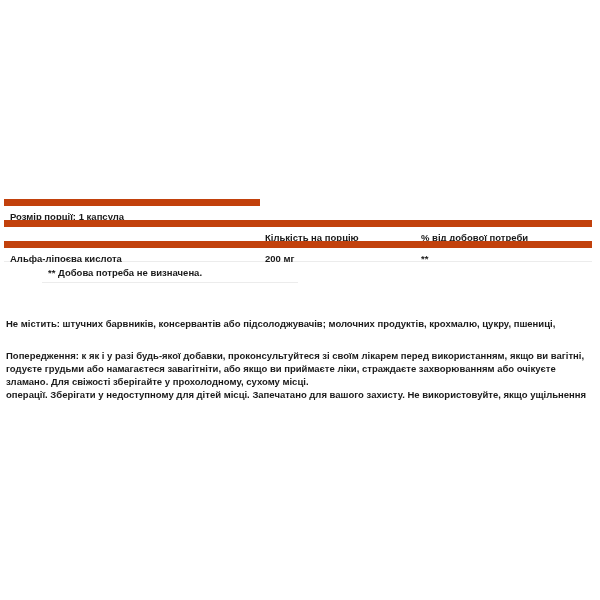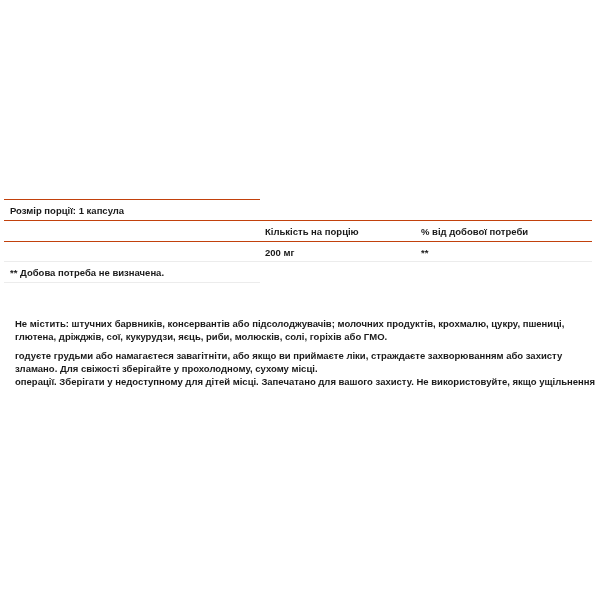--- a/index.html
+++ b/index.html
@@ -17,46 +17,47 @@
     }
     .facts {
       position: absolute;
       left: 4px;
       top: 199px;
       width: 588px;
     }
     .row {
       position: relative;
       height: 21px;
-      border-top: 1px solid #c2410c;
+      border-top: 7px solid #c2410c;
       font-size: 9.5px;
       font-weight: 600;
       line-height: 21px;
       box-sizing: border-box;
     }
     .row.short { width: 256px; }
     .row.full { width: 588px; }
     .row .cell {
       position: absolute;
       top: 0;
       white-space: nowrap;
     }
     .c1 { left: 6px; }
     .c2 { left: 261px; }
     .c3 { left: 417px; }
     .row.last-short {
       width: 256px;
       border-bottom: 1px solid #ececec;
+      margin-left: 38px;
     }
     .row.full-bottom {
       border-bottom: 1px solid #ececec;
     }
     .para {
       position: absolute;
-      left: 15px;
+      left: 6px;
       width: 585px;
       font-size: 9.5px;
       font-weight: 600;
       line-height: 13px;
       color: #1a1a1a;
     }
     .para.p1 { top: 317px; }
     .para.p2 { top: 349px; }
     .para .line { display: block; white-space: nowrap; }
   </style>
@@ -66,30 +67,31 @@
 <div class="facts">
   <div class="row short">
     <span class="cell c1">Розмір порції: 1 капсула</span>
   </div>
   <div class="row full">
     <span class="cell c1"></span>
     <span class="cell c2">Кількість на порцію</span>
     <span class="cell c3">% від добової потреби</span>
   </div>
   <div class="row full full-bottom">
+    <span class="cell c1">Альфа-ліпоєва кислота</span>
     <span class="cell c2">200 мг</span>
     <span class="cell c3">**</span>
   </div>
   <div class="row last-short" style="border-top:none;">
     <span class="cell c1">** Добова потреба не визначена.</span>
   </div>
 </div>
 
 <div class="para p1">
   <span class="line">Не містить: штучних барвників, консервантів або підсолоджувачів; молочних продуктів, крохмалю, цукру, пшениці,</span>
-  <span class="line">глютена, дріжджів, сої, кукурудзи, яєць, риби, молюсків, солі, горіхів або ГМО.</span>
 </div>
 
 <div class="para p2">
-  <span class="line">годуєте грудьми або намагаєтеся завагітніти, або якщо ви приймаєте ліки, страждаєте захворюванням або захисту</span>
+  <span class="line">Попередження: к як і у разі будь-якої добавки, проконсультуйтеся зі своїм лікарем перед використанням, якщо ви вагітні,</span>
+  <span class="line">годуєте грудьми або намагаєтеся завагітніти, або якщо ви приймаєте ліки, страждаєте захворюванням або очікуєте</span>
   <span class="line">зламано. Для свіжості зберігайте у прохолодному, сухому місці.</span>
   <span class="line">операції. Зберігати у недоступному для дітей місці. Запечатано для вашого захисту. Не використовуйте, якщо ущільнення</span>
 </div>
 
 </body></html>

